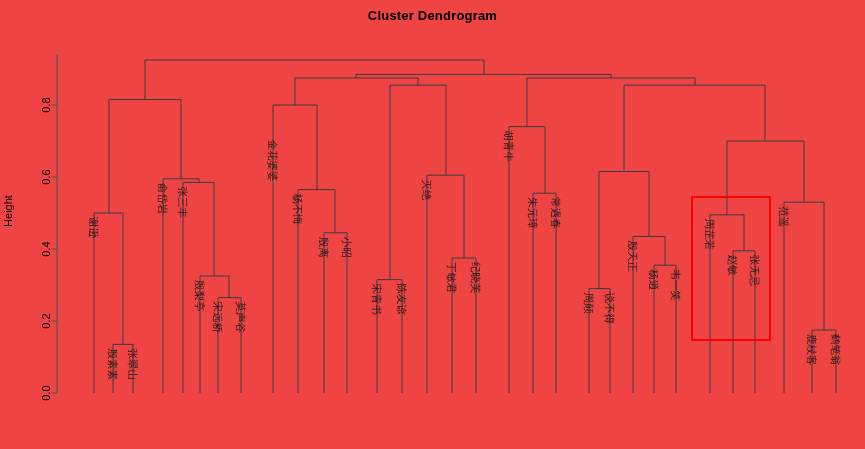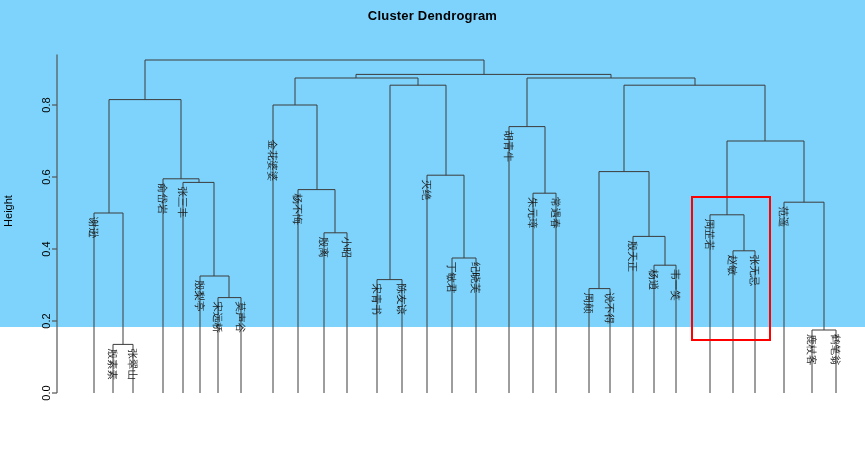--- a/index.html
+++ b/index.html
@@ -10,22 +10,22 @@
   body {
     width: 865px;
     height: 449px;
     font-family: "Liberation Sans", sans-serif;
     overflow: hidden;
     position: relative;
   }
   #plot-root {
     position: relative;
     width: 865px;
-    height: 327px;
-    background: #7dd3fc;
+    height: 449px;
+    background: #ef4444;
   }
   #chart-title {
     position: absolute;
     left: 0;
     top: 8px;
     width: 865px;
     text-align: center;
     font-size: 13px;
     font-weight: bold;
     color: #000000;

